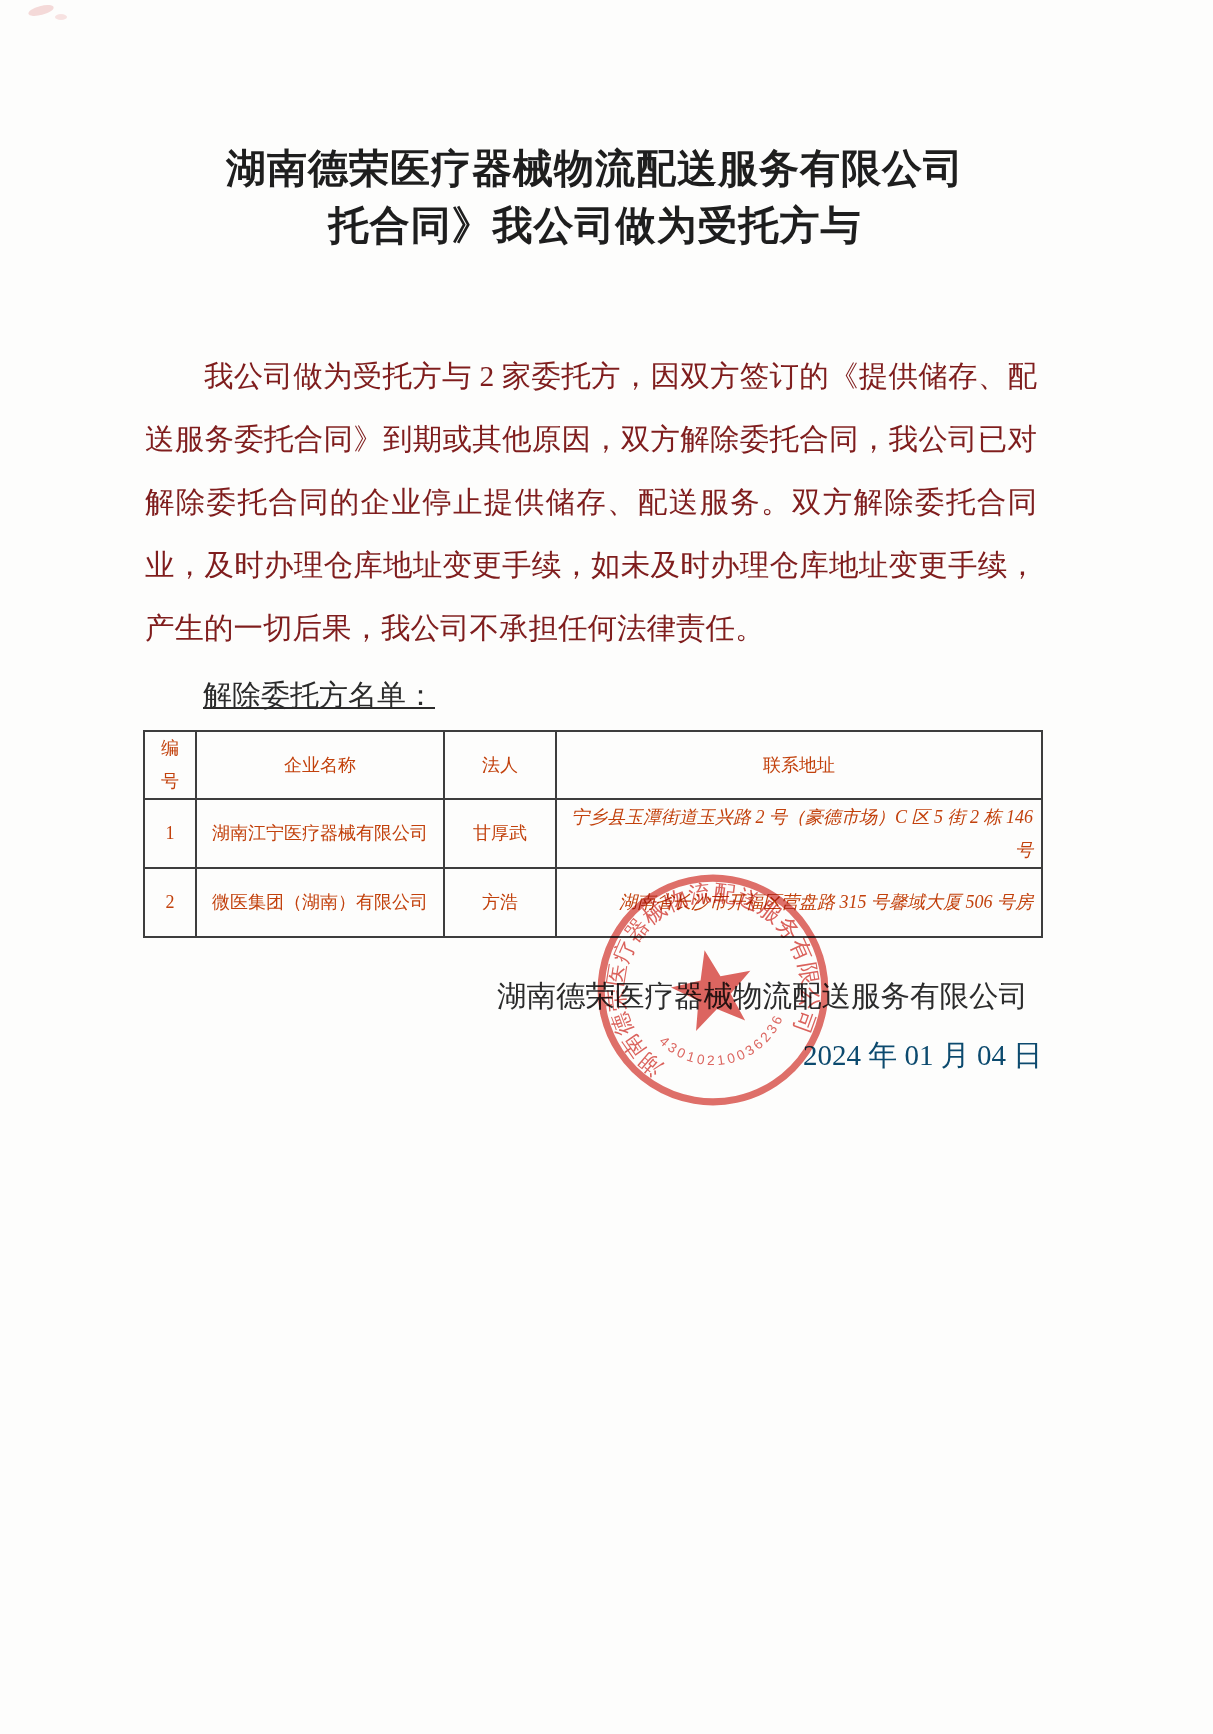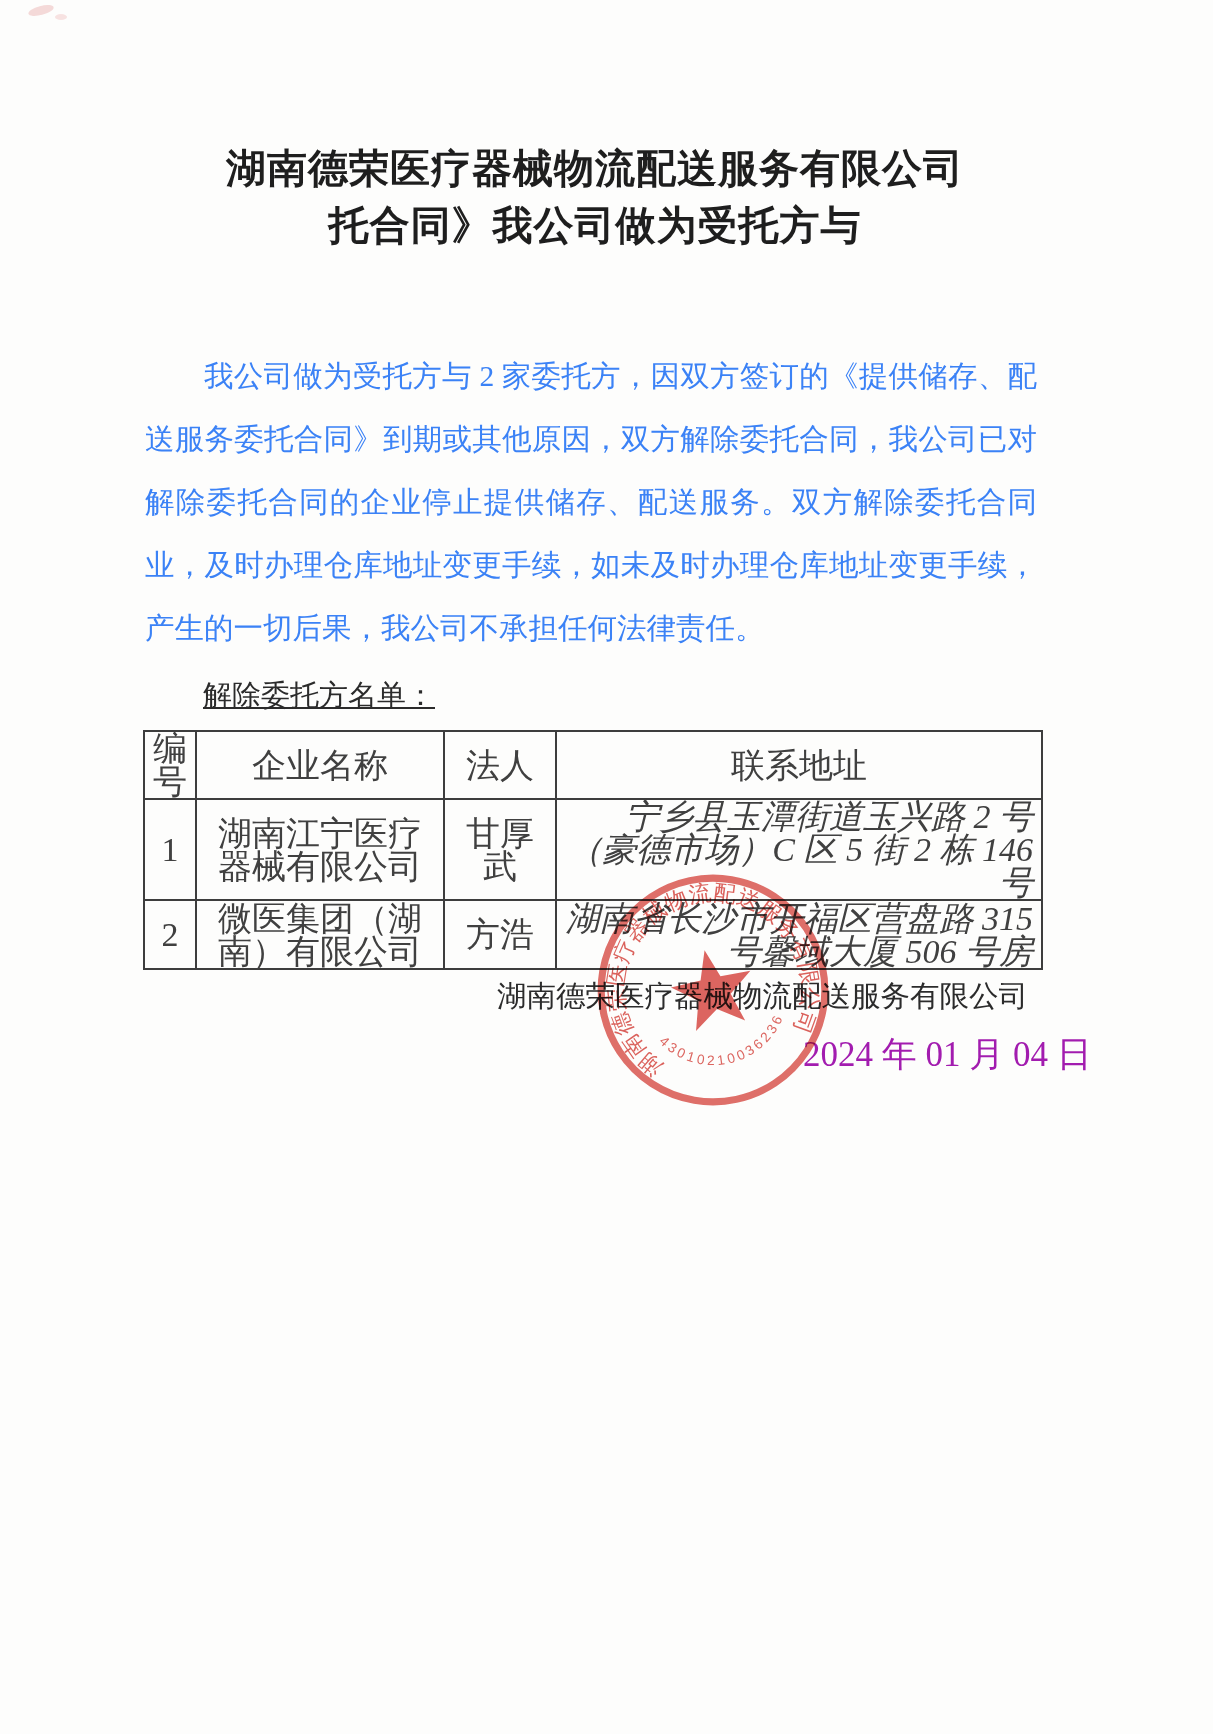--- a/index.html
+++ b/index.html
@@ -18,57 +18,57 @@
   .speck.b{left:55px;top:14px;width:12px;height:6px;background:rgba(215,90,90,.16);}
 
   .title-block{
     position:absolute;left:145px;top:140px;width:900px;
     text-align:center;font-weight:bold;color:#1e1e1e;
     font-size:40px;line-height:57px;letter-spacing:1px;
   }
 
   .body-par{
     position:absolute;left:145px;top:345px;width:892px;
-    font-size:29.5px;color:#3b82f6;
+    font-size:29.5px;color:#7f1d1d;
   }
   .body-par .line{line-height:63px;height:63px;white-space:nowrap;}
   .body-par .jline{
     white-space:normal;
     text-align:justify;text-align-last:justify;
     text-justify:inter-character;
   }
   .body-par .indent{padding-left:59px;}
 
   .list-label{
     position:absolute;left:203px;top:675px;
     font-size:29px;line-height:40px;color:#2b2b2b;text-decoration:underline;
   }
 
   table.roster{
     position:absolute;left:143px;top:730px;width:898px;
     border-collapse:collapse;table-layout:fixed;
-    font-size:34px;color:#404040;
+    font-size:18px;color:#c2410c;
   }
   table.roster td,table.roster th{
     border:2px solid #3d3d3d;
     padding:0 8px;line-height:33px;
     font-weight:normal;vertical-align:middle;
   }
   table.roster th{height:34px;text-align:center;}
   table.roster td{height:67px;}
   td.c{text-align:center;}
   td.addr{text-align:right;font-style:italic;}
 
   .signature{
     position:absolute;left:497px;top:976px;width:560px;
     font-size:29.5px;line-height:40px;color:#2b2b2b;
   }
   .sig-date{
     position:absolute;left:803px;top:1035px;
-    font-size:35px;line-height:40px;color:#a21caf;
+    font-size:29px;line-height:40px;color:#0c4a6e;
   }
 
   .seal{
     position:absolute;left:591px;top:868px;width:244px;height:244px;
     transform:rotate(-12deg);
     mix-blend-mode:multiply;opacity:.9;
     pointer-events:none;
   }
   .seal svg{display:block;width:100%;height:100%;}
   .seal text{font-family:"Liberation Sans","DejaVu Sans",sans-serif;}

